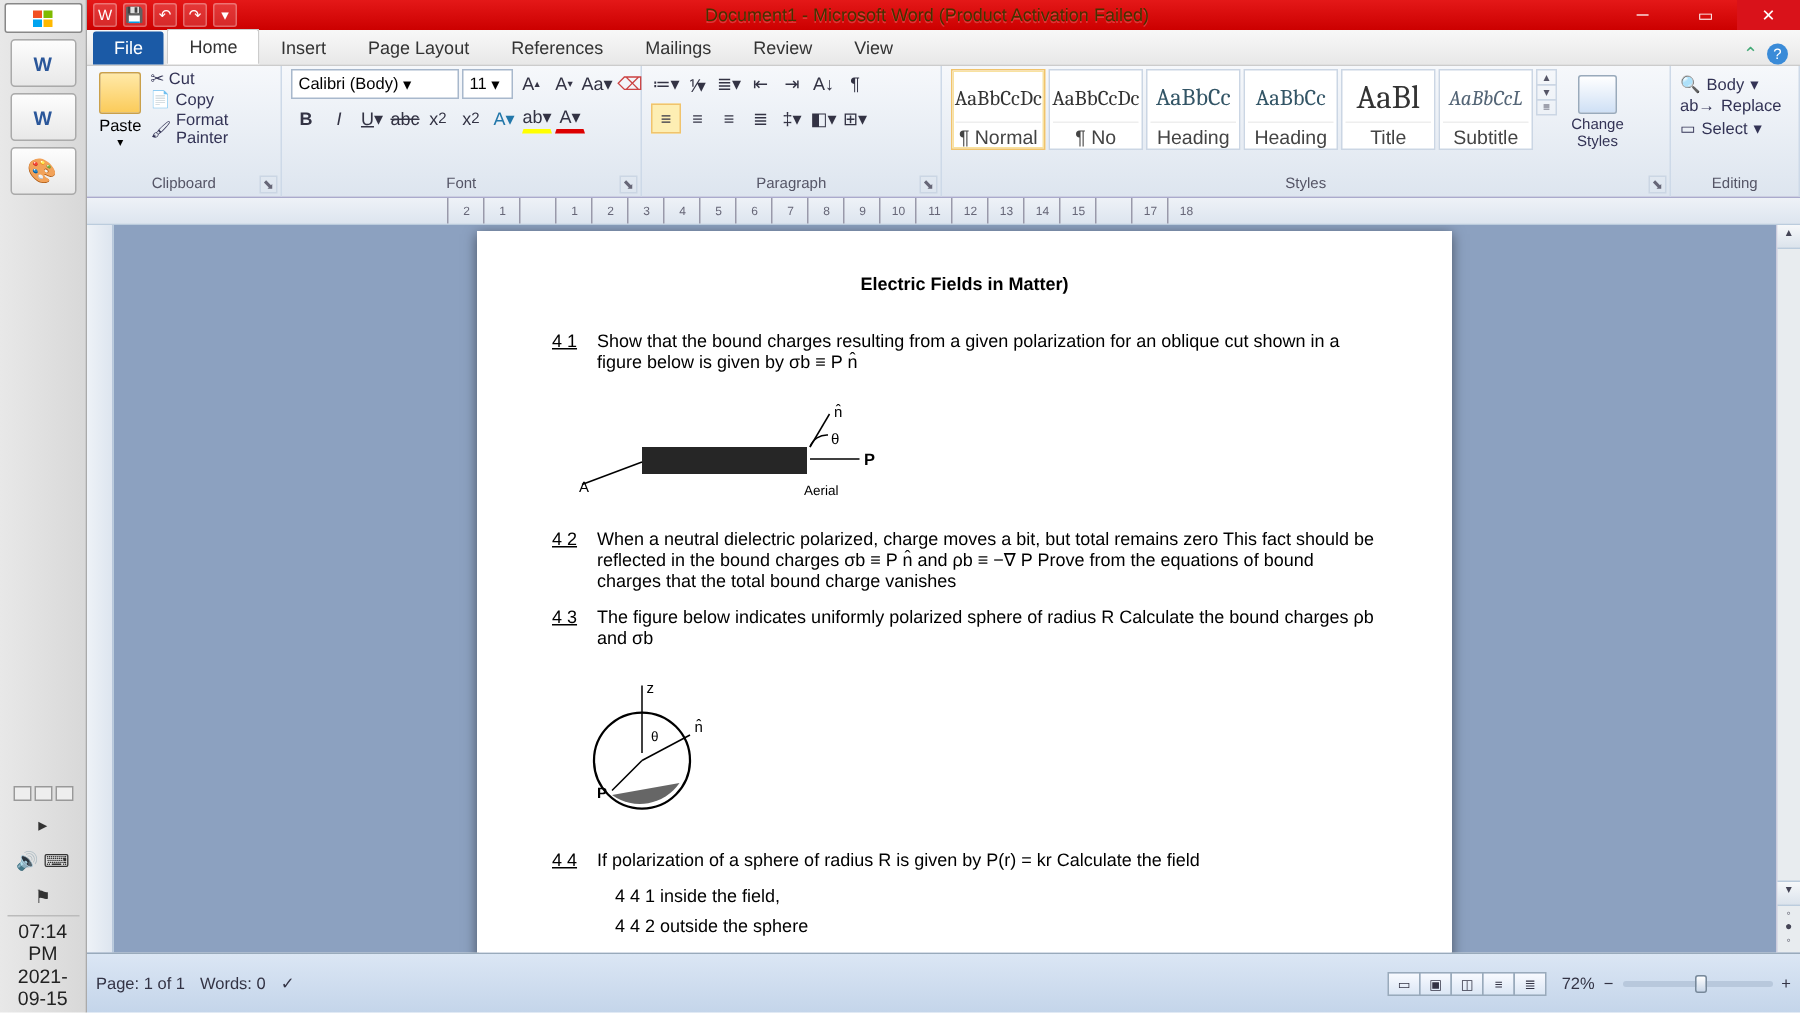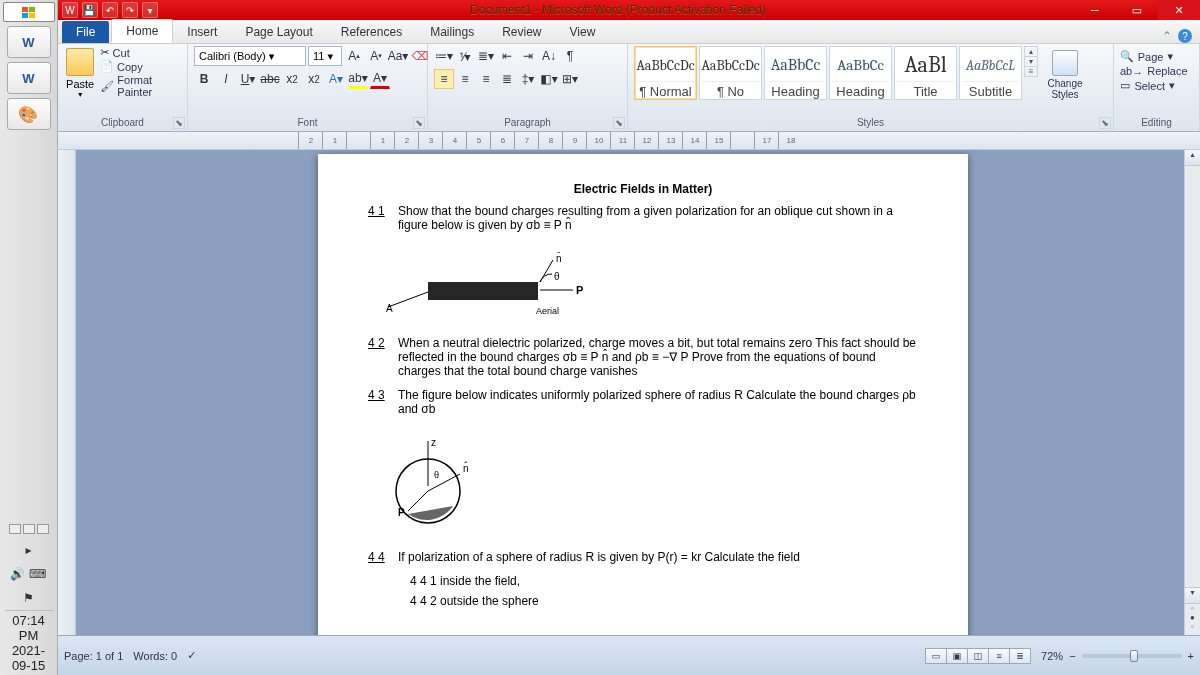--- a/index.html
+++ b/index.html
@@ -65,21 +65,21 @@
 
 
 .ruler { height: 18px; background: linear-gradient(#eef2f7,#dde5ef); border-bottom:1px solid #bcd; font-size:8px; color:#667; position:relative; overflow:hidden; }
 .ruler-inner { position:absolute; left: 240px; top:0; display:flex; }
 .ruler-inner span { width: 24px; border-left:1px solid #99a; height:18px; padding-left:1px; line-height:18px; text-align:center; }
 
 
 .docarea { flex:1; background:#8ca1c0; position:relative; overflow:hidden; }
 .vruler { position:absolute; left:0; top:0; bottom:0; width:18px; background:linear-gradient(to right,#eef2f7,#dde5ef); border-right:1px solid #bcd; font-size:8px; color:#667; writing-mode:vertical-rl; }
 .page { position:absolute; left: 260px; top: 4px; width: 650px; height: 900px; background:#fff; box-shadow: 0 2px 8px rgba(0,0,0,0.5); padding: 28px 50px; font-family: "Times New Roman", serif; font-size: 12px; color:#000; }
-.page h4 { font-size: 12px; font-weight: bold; margin-bottom: 8px; text-align:center; }
+.page h4 { font-size: 12px; font-weight: bold; margin-bottom: 24px; text-align:center; }
 .prob { display:flex; margin-bottom: 10px; }
 .prob .num { width: 30px; flex-shrink:0;text-decoration:underline; }
 .prob .txt { flex:1; }
 .fig { margin: 10px auto; }
 .scroll-v { position:absolute; right:0; top:0; bottom:0; width:16px; background:#e8ecef; border-left:1px solid #ccd; }
 .scroll-v .btn { height:16px; background:linear-gradient(#f6f8fa,#dbe3ec); border-bottom:1px solid #bcd; text-align:center; font-size:8px; color:#445; }
 .scroll-v .btn.bot{ position:absolute; bottom:32px; width:100%; border-top:1px solid #bcd; border-bottom:none;}
 .scroll-v .nav { position:absolute; bottom:0; width:100%; height:32px; border-top:1px solid #bcd; font-size:8px; color:#445; text-align:center; }
 
 
@@ -266,21 +266,21 @@
           <div class="icn"></div>
           <div>Change Styles</div>
         </div>
       </div>
       <div class="group-label">Styles</div>
       <div class="launcher">⬊</div>
     </div>
 
     <div class="group" style="width:86px">
       <div class="editing-col">
-        <span>🔍 <span>Page</span> ▾</span>
+        <span>🔍 <span>Body</span> ▾</span>
         <span>ab→ <span>Replace</span></span>
         <span>▭ <span>Select</span> ▾</span>
       </div>
       <div class="group-label">Editing</div>
     </div>
   </div>
 
   <div class="ruler">
     <div class="ruler-inner" id="ruler-marks">
         <span>2</span>

